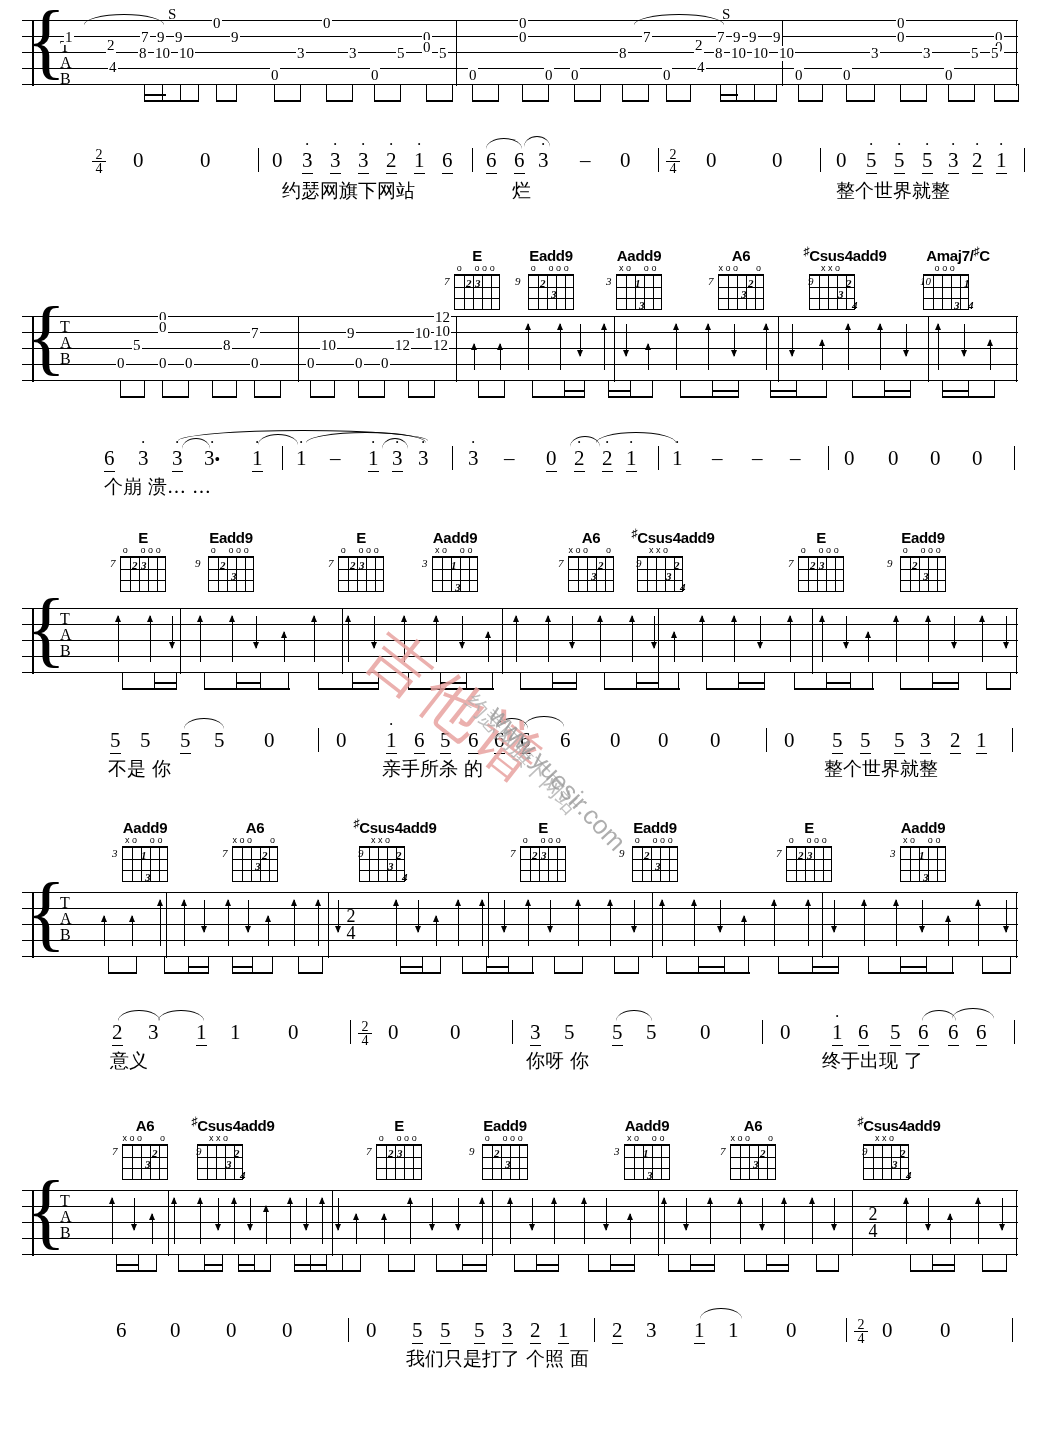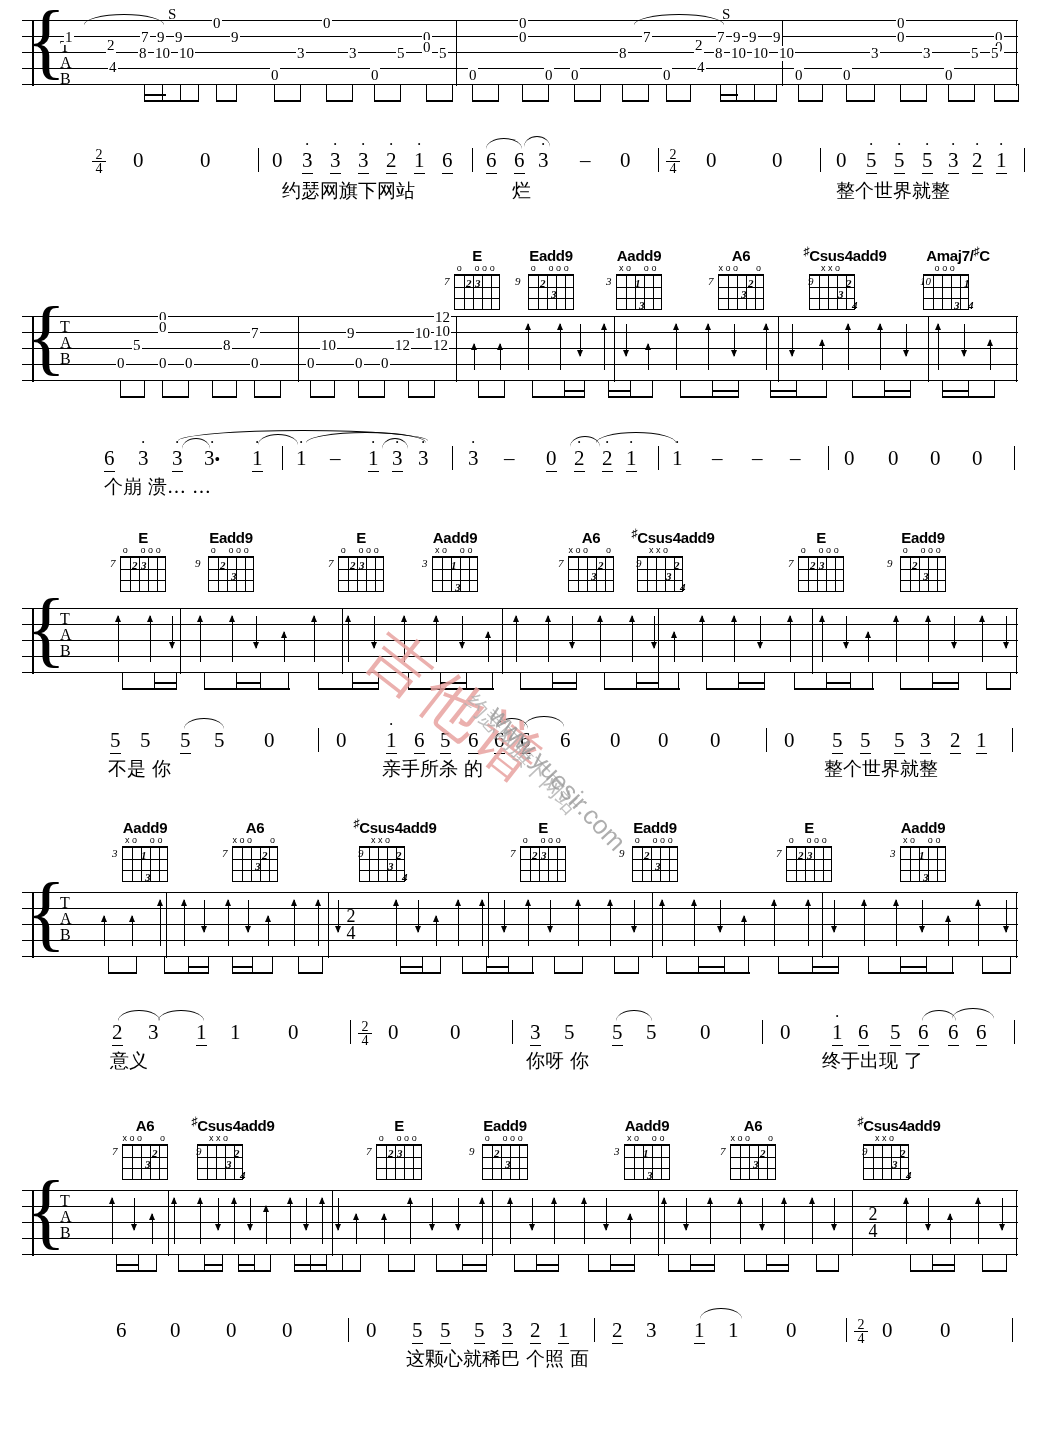--- a/index.html
+++ b/index.html
@@ -1411,20 +1411,20 @@
       <div class="meter" style="left:854px;top:2px">
         <span class="num">2</span>
           <span class="den">4</span>
       </div>
       <div class="jp" style="left:882px;top:4px">0</div>
       <div class="jp" style="left:940px;top:4px">0</div>
       <div class="vbar" style="left:1012px;top:2px"></div>
       <div class="tie" style="left:700px;top:-8px;width:42px"></div>
     </div>
 
-    <div class="lyric" style="left:406px;top:230px">这颗心就稀巴 个照 面</div>
+    <div class="lyric" style="left:406px;top:230px">我们只是打了 个照 面</div>
   </div>
 
   <div class="wm wm-cn">吉他谱</div>
   <div class="wm wm-cn2">约瑟网旗下网站</div>
   <div class="wm wm-url">www.yuesir.com</div>
 
 </div>
 
 </body></html>

